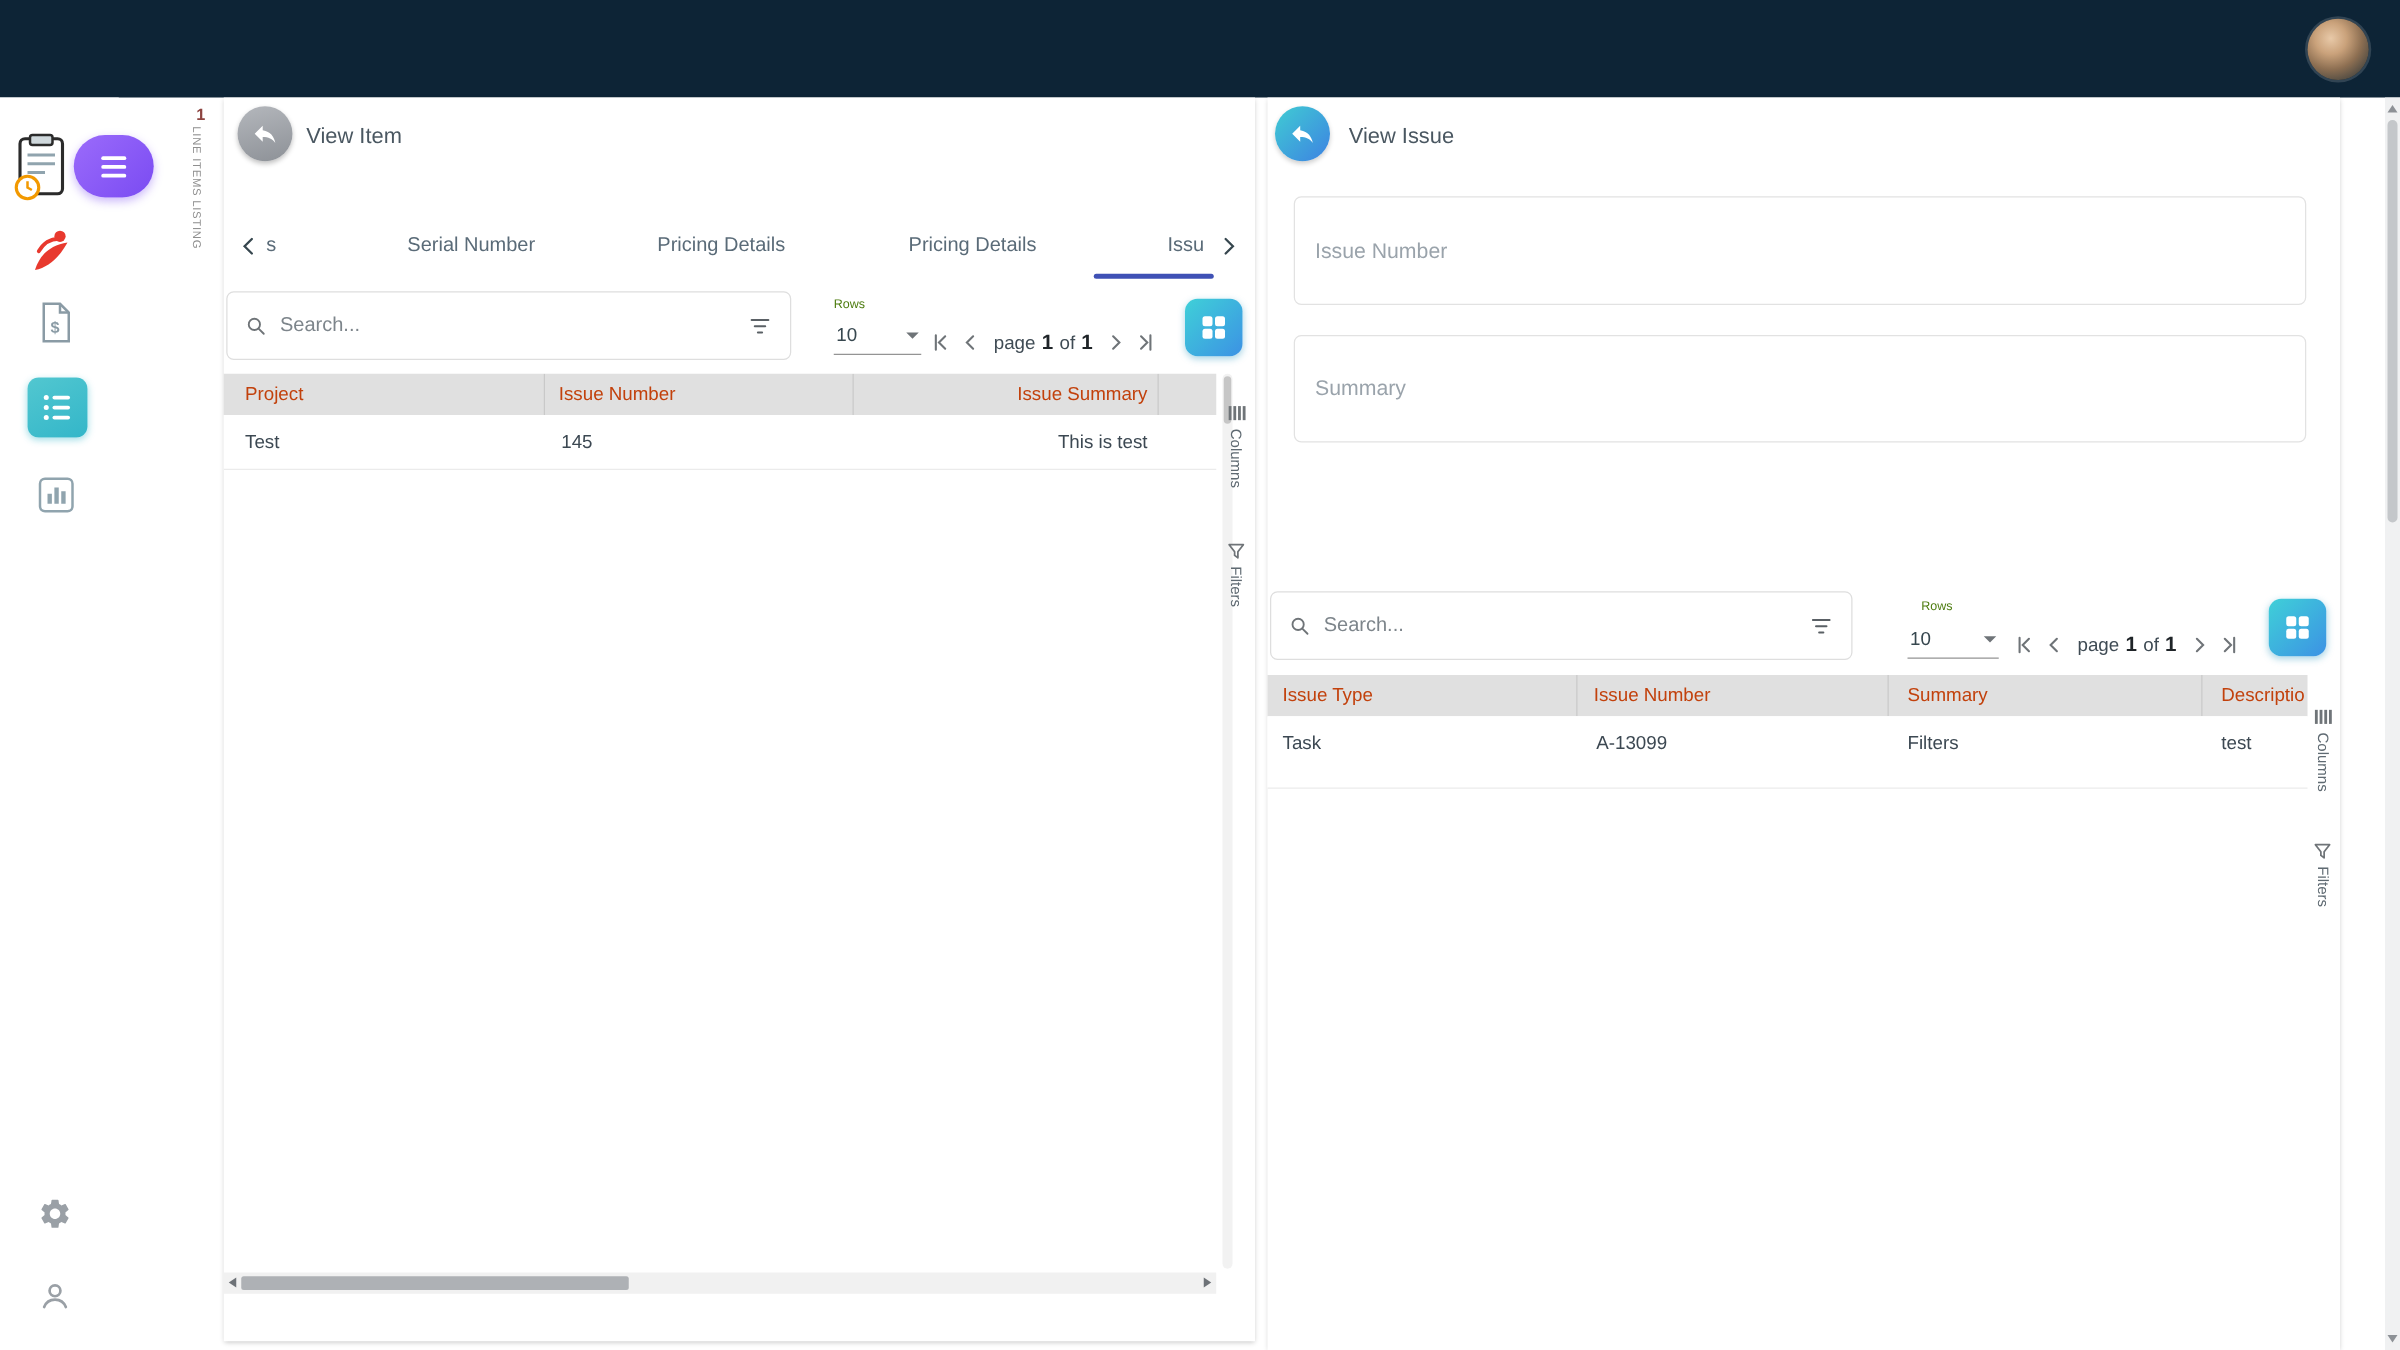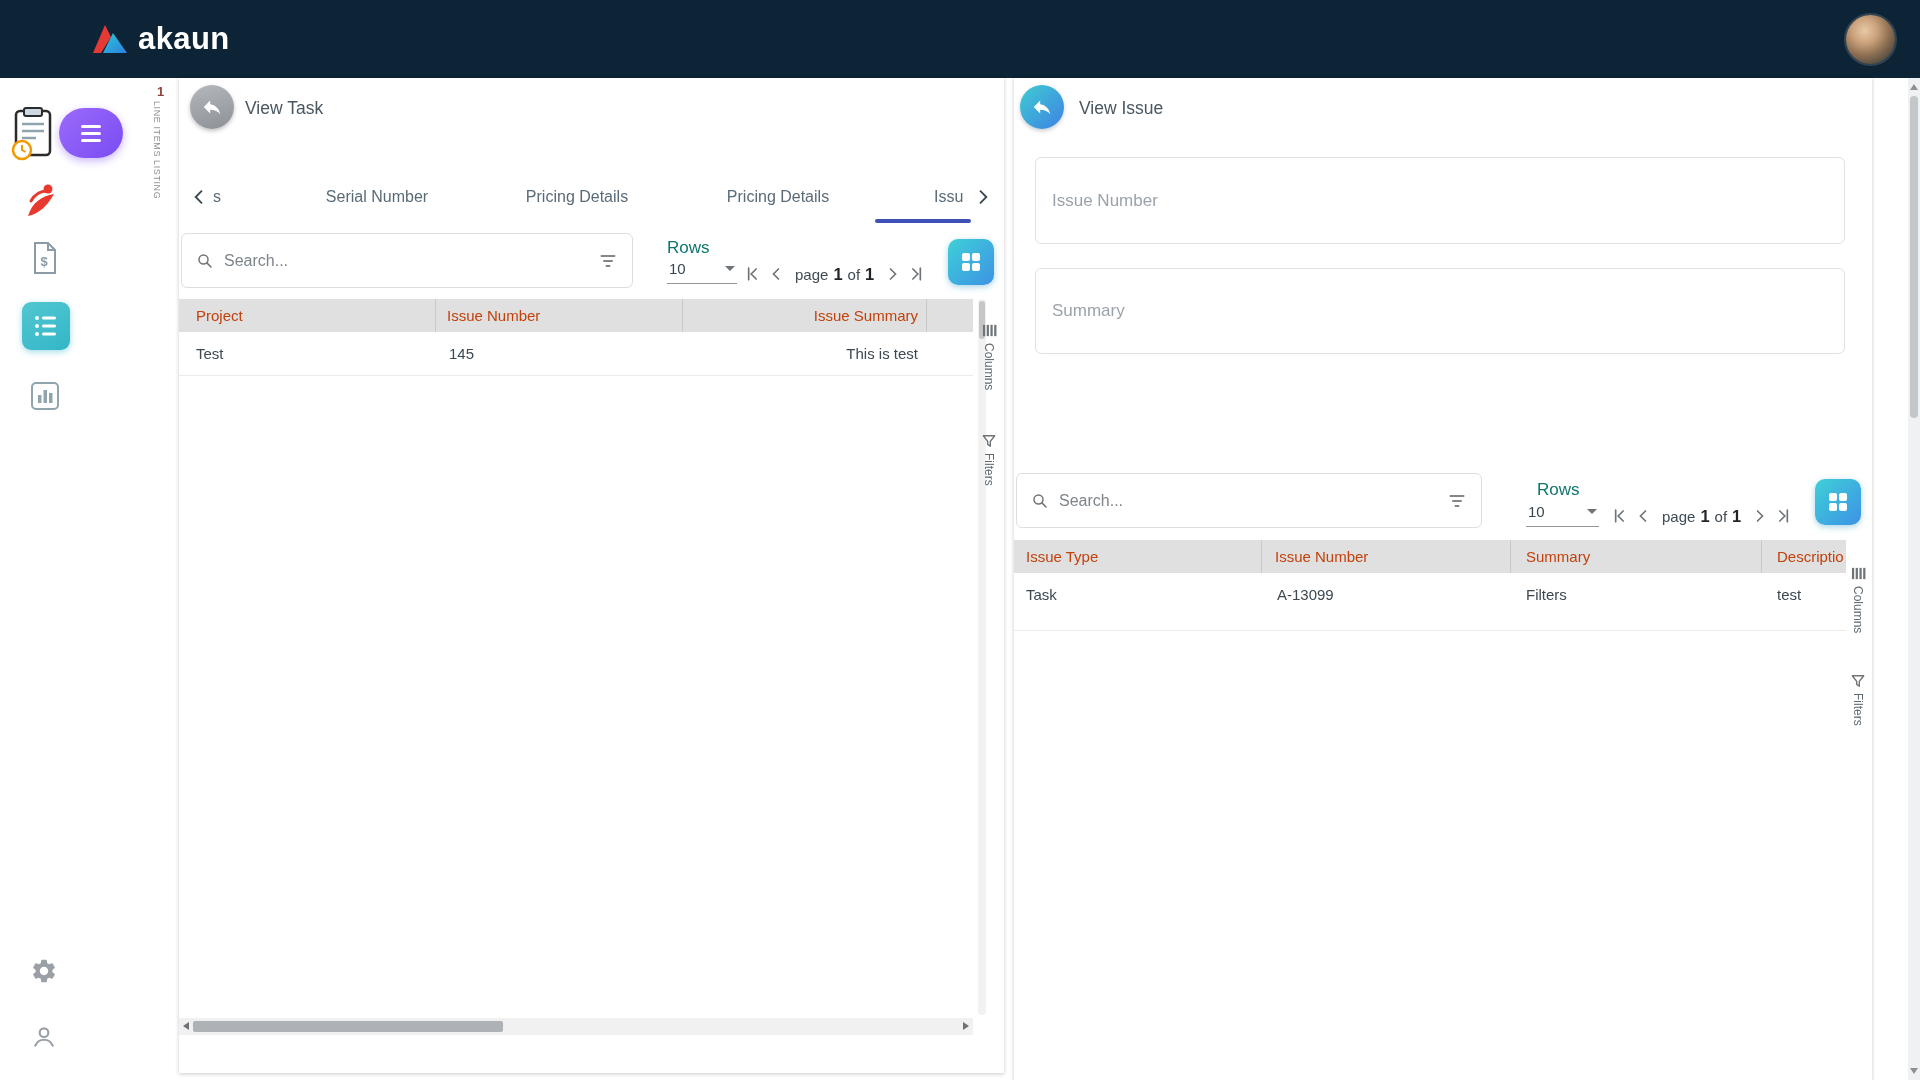--- a/index.html
+++ b/index.html
@@ -58,21 +58,21 @@
   .tab-chevron{position:absolute;top:0;height:100%;display:flex;align-items:center;cursor:pointer;}
   .tab-underline{position:absolute;bottom:0;height:4px;background:#3f51b5;border-radius:2px;}
 
   
   .searchbox{position:absolute;height:55px;border:1px solid #dedede;border-radius:6px;background:#fff;
              display:flex;align-items:center;padding:16px 14px;gap:10px;}
   .search-input{flex:1;border:none;outline:none;font-size:16px;font-family:inherit;color:#37474f;background:transparent;}
   .search-input::placeholder{color:#7d858b;opacity:1;}
   .filter-btn{display:flex;align-items:center;}
 
-  .rows-label{position:absolute;font-size:17px;color:#0f766e;}
+  .rows-label{position:absolute;font-size:10px;color:#4d7c0f;}
   .rows-select{position:absolute;width:70px;height:30px;border-bottom:1px solid #949494;
                display:flex;align-items:center;justify-content:space-between;font-size:15px;color:#37474f;
                cursor:pointer;padding:0 2px;}
   .caret{width:0;height:0;border-left:5px solid transparent;border-right:5px solid transparent;border-top:5.5px solid #6f7478;}
 
   .pager{position:absolute;display:flex;align-items:center;gap:2px;height:32px;}
   .pg-btn{width:22px;height:22px;display:flex;align-items:center;justify-content:center;}
   .pg-text{font-size:15px;color:#3f4b54;margin:0 6px;display:flex;gap:5px;align-items:baseline;}
   .pg-text b{font-size:16.5px;color:#1f2428;}
 
@@ -108,33 +108,20 @@
   
   .field{position:absolute;border:1px solid #e2e2e2;border-radius:6px;background:#fff;}
   .field input{width:100%;height:100%;border:none;outline:none;background:transparent;padding:0 16px;
                font-size:17px;font-family:inherit;color:#37474f;}
   .field input::placeholder{color:#9aa3ab;opacity:1;}
 </style>
 </head>
 <body>
 
 <header class="topbar">
-  <div class="brand">
-    <svg width="36" height="32" viewBox="0 0 36 32">
-      <defs>
-          <linearGradient id="lgBrand" x1="0" y1="0" x2="1" y2="1">
-        <stop offset="0" stop-color="#29c7d4"></stop>
-            <stop offset="1" stop-color="#2f7fe0"></stop>
-      </linearGradient>
-        </defs>
-      <polygon points="1,30 13,2 19,14 9,30" fill="#e53935"></polygon>
-      <polygon points="15,22 21,10 35,30 11,30" fill="url(#lgBrand)"></polygon>
-    </svg>
-    <span class="brand-text">akaun</span>
-  </div>
   <div class="avatar"></div>
 </header>
 
 <aside class="sidebar">
   <div class="sb-item sb-clip">
     <svg width="56" height="56" viewBox="0 0 56 56">
       <rect x="9" y="5" width="34" height="44" rx="4" fill="#fff" stroke="#2b2b2b" stroke-width="2.5"></rect>
       <rect x="17" y="2" width="18" height="8" rx="2" fill="#cfd8dc" stroke="#2b2b2b" stroke-width="2"></rect>
       <line x1="15" y1="18" x2="37" y2="18" stroke="#90a4ae" stroke-width="2.5"></line>
       <line x1="15" y1="25" x2="37" y2="25" stroke="#90a4ae" stroke-width="2.5"></line>
@@ -197,21 +184,21 @@
 
 <div class="line-num">1</div>
 <div class="line-label">LINE ITEMS LISTING</div>
 
 <section class="panel panel-left">
   <button class="back-btn back-gray">
     <svg width="22" height="22" viewBox="0 0 24 24">
       <path d="M10 9V5l-7 7 7 7v-4.1c5 0 8.5 1.6 11 5.1-1-5-4-10-11-11z" fill="#fff"></path>
     </svg>
   </button>
-  <h1 class="panel-title" style="left:66px;top:20px">View Task</h1>
+  <h1 class="panel-title" style="left:66px;top:20px">View Item</h1>
 
   <div class="tabs tabs-left">
     <span class="tab-chevron" style="left:10px">
       <svg width="20" height="20" viewBox="0 0 24 24">
           <path d="M15 5l-7 7 7 7" fill="none" stroke="#37474f" stroke-width="2.2" stroke-linecap="round"></path>
         </svg>
     </span>
     <span class="tab" style="left:34px">s</span>
     <span class="tab centered" style="left:198px">Serial Number</span>
     <span class="tab centered" style="left:398px">Pricing Details</span>

